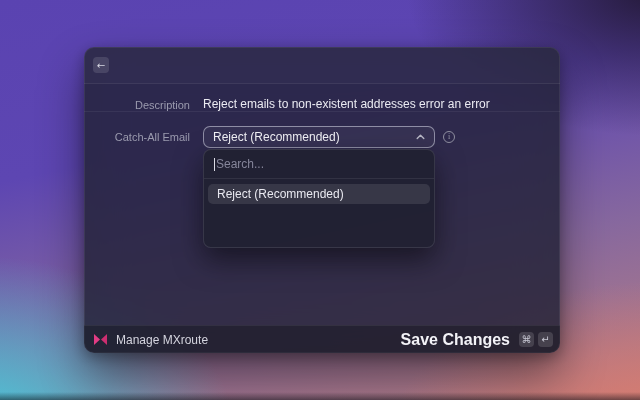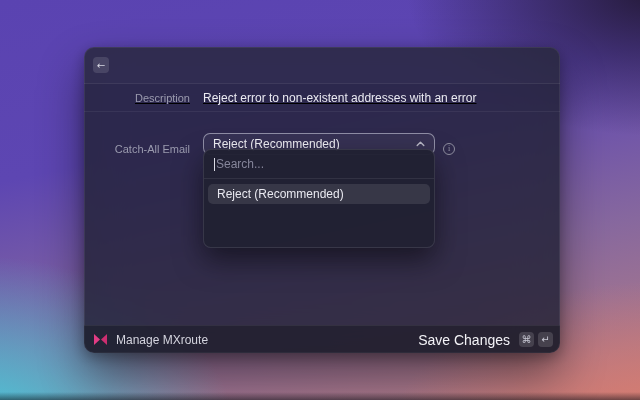--- a/index.html
+++ b/index.html
@@ -34,30 +34,30 @@
   }
   .back-btn {
     width:16px; height:16px; border:none; border-radius:4px; cursor:pointer;
     background:rgba(255,255,255,0.12); color:#d9d9e4;
     font-size:10px; line-height:15px; text-align:center; padding:0;
     font-family:"DejaVu Sans", sans-serif;
   }
   .row-label { width:106px; text-align:right; flex:none; font-size:11px; color:#9b9bae; }
   .desc-row {
     position:absolute; top:37px; left:0; right:0; height:27px;
-    display:flex; align-items:center;text-decoration:underline;
+    display:flex; align-items:flex-end;
   }
   .desc-value { margin-left:13px; font-size:12px; color:#ebebf2; }
   .row-divider {
     position:absolute; top:64px; left:0; right:0; height:1px;
     background:rgba(255,255,255,0.06);
   }
   .field-row {
     position:absolute; top:72px; left:0; right:0; height:36px;
-    display:flex; align-items:flex-end;
+    display:flex; align-items:center;
   }
   .select {
     margin-left:13px; width:232px; height:22px;
     border:1px solid rgba(216,219,232,0.55); border-radius:7px;
     background:rgba(255,255,255,0.045);
     display:flex; align-items:center; padding:0 9px; cursor:pointer;
   }
   .select-value { font-size:12px; color:#f1f1f6; flex:1; white-space:nowrap; }
   .chev { flex:none; margin-left:6px; }
   .info-btn {
@@ -101,41 +101,41 @@
     background:rgba(14,16,22,0.38);
     border-radius:0 0 10px 10px;
   }
   .logo { flex:none; }
   .app-title { margin-left:9px; font-size:12px; color:#d4d4de; font-weight:500; }
   .save-btn {
     margin-left:auto; display:flex; align-items:center; gap:4px;
     background:transparent; border:none; cursor:pointer; padding:0;
     font-family:"Liberation Sans", sans-serif;
   }
-  .save-label { font-size:14px; font-weight:400; color:#f3f3f7; margin-right:5px; }
+  .save-label { font-size:16px; font-weight:700; color:#f3f3f7; margin-right:5px; }
   .keycap {
     width:15px; height:15px; border-radius:4px;
     background:rgba(255,255,255,0.14); color:#c8c8d4;
     font-size:10px; line-height:15px; text-align:center;
     font-family:"DejaVu Sans", sans-serif;
   }
 </style>
 </head>
 <body>
 
 <div class="stage">
   <div class="window">
 
     <div class="header">
       <button class="back-btn"><span>←</span></button>
     </div>
 
     <div class="desc-row">
       <div class="row-label">Description</div>
-      <div class="desc-value">Reject error to non-existent addresses with an error</div>
+      <div class="desc-value">Reject emails to non-existent addresses error an error</div>
     </div>
 
     <div class="row-divider"></div>
 
     <div class="field-row">
       <div class="row-label">Catch-All Email</div>
       <div class="select">
         <span class="select-value">Reject (Recommended)</span>
         <svg class="chev" width="9" height="6" viewBox="0 0 9 6">
           <path d="M1.2 4.6 L4.5 1.3 L7.8 4.6" stroke="#b9b9c6" stroke-width="1.4" fill="none" stroke-linecap="round" stroke-linejoin="round"></path>

